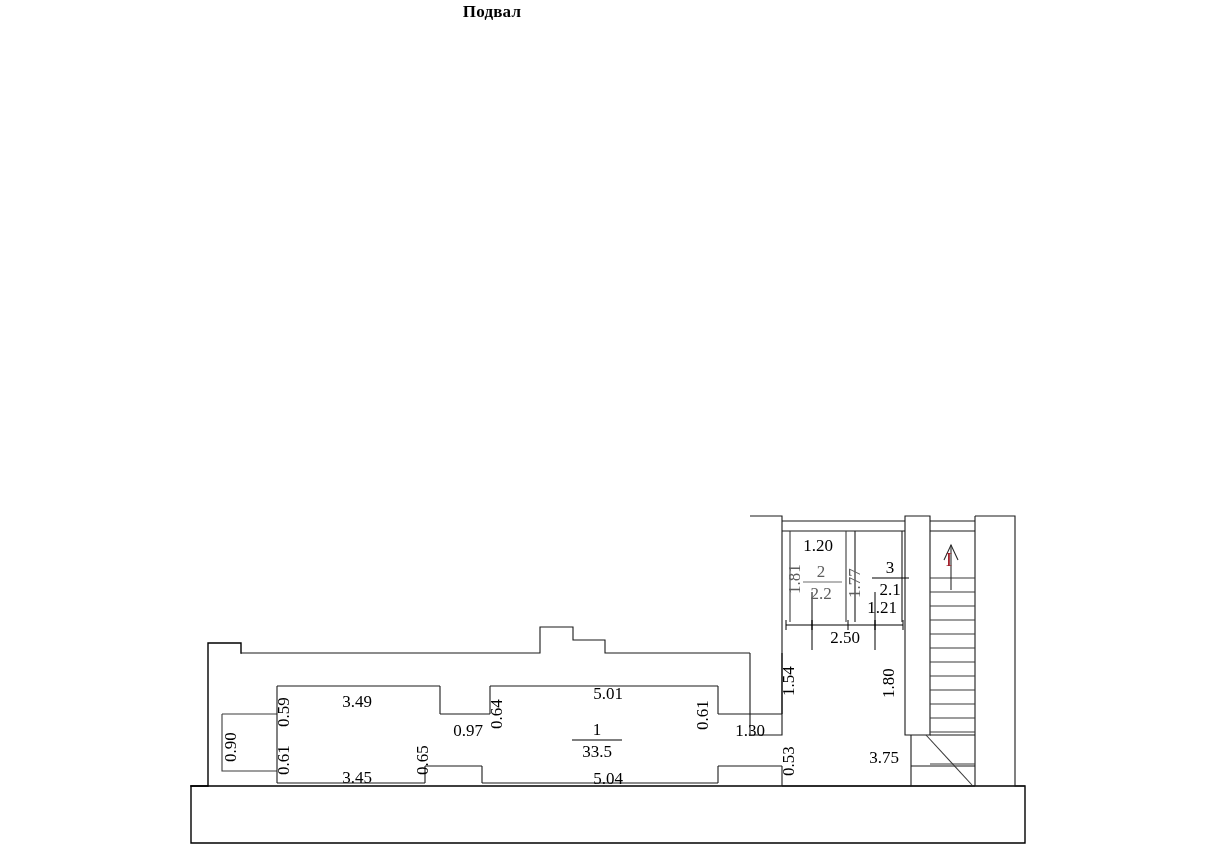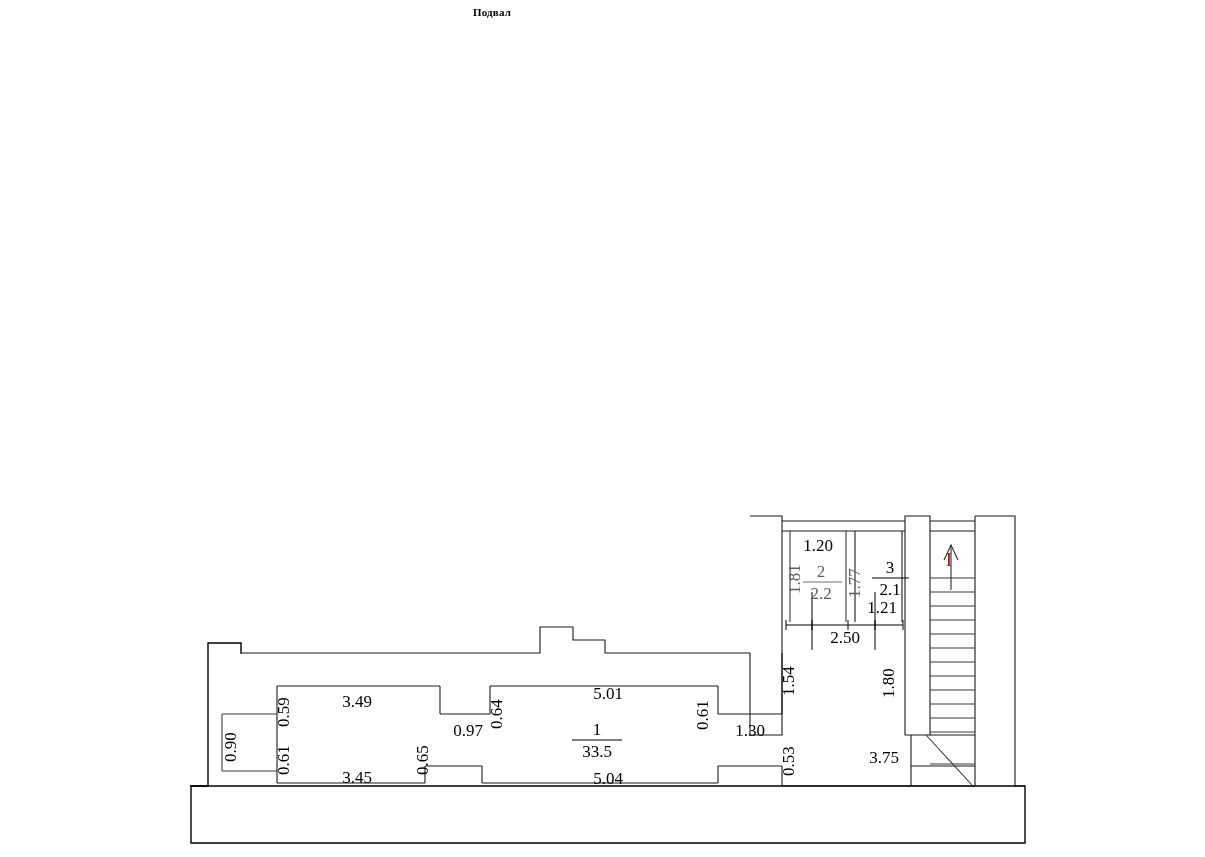--- a/index.html
+++ b/index.html
@@ -14,21 +14,21 @@
     font-family: "Liberation Serif", "DejaVu Serif", serif;
     overflow: hidden;
   }
   #plan-title {
     position: absolute;
     top: 0px;
     left: 0px;
     width: 984px;
     text-align: center;
     font-family: "Liberation Serif", "DejaVu Serif", serif;
-    font-size: 11px;
+    font-size: 17px;
     font-weight: bold;
     color: #000000;
     line-height: 22px;
     padding-top: 1px;
     letter-spacing: 0.2px;
   }
   #floorplan-svg {
     position: absolute;
     top: 0;
     left: 0;

